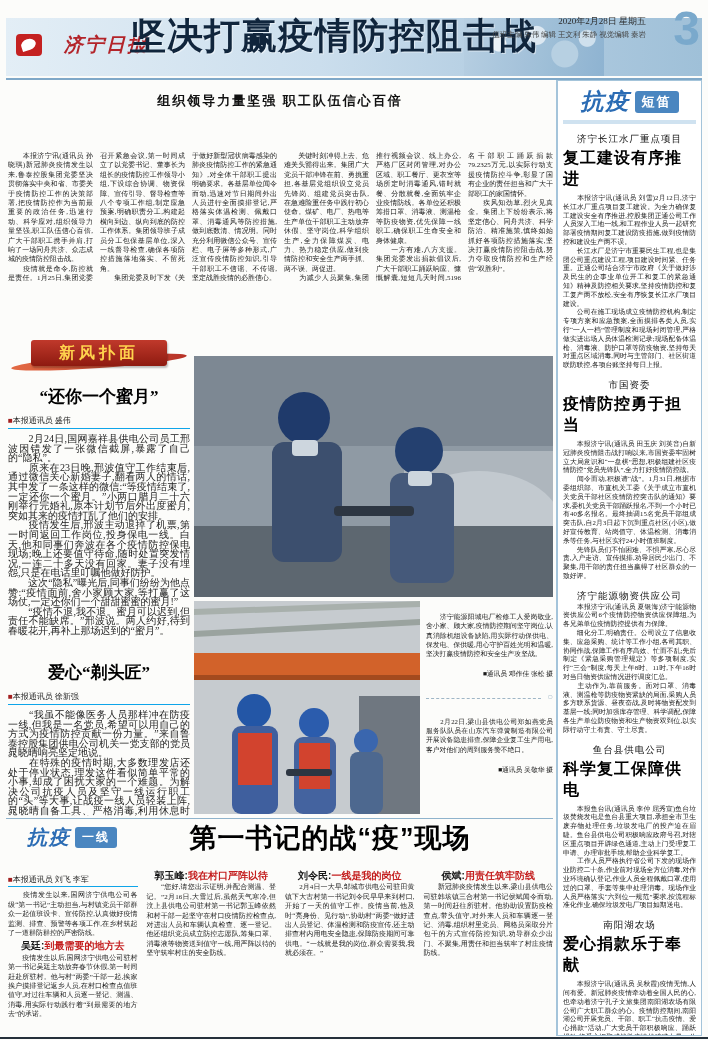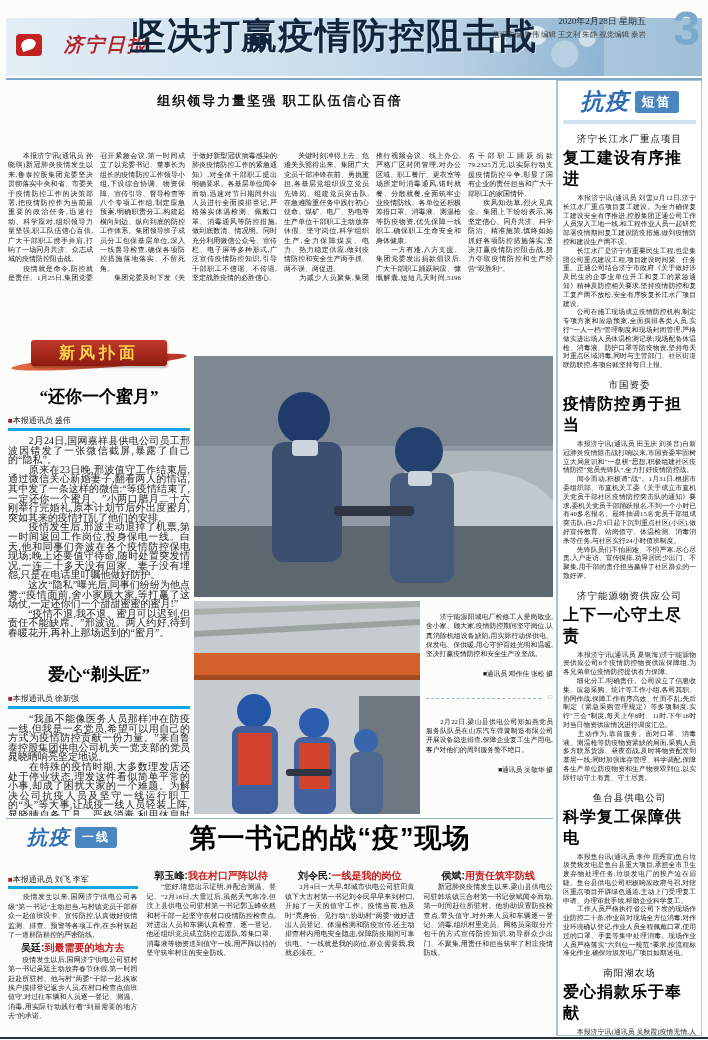--- a/index.html
+++ b/index.html
@@ -51,21 +51,21 @@
   
   .lcol{left:8px;top:340px;width:182px;height:476px;overflow:hidden;}
   .xf-badge{position:relative;width:160px;height:30px;margin:0 auto;}
   .xf-swoosh{position:absolute;left:-8px;top:16px;width:176px;height:12px;border-radius:50%;
     background:linear-gradient(90deg,#e05a30,#b01c10);transform:rotate(-4deg);opacity:.9;}
   .xf-box{position:absolute;left:12px;top:0;width:136px;height:26px;border-radius:3px;
     background:linear-gradient(180deg,#c0392b,#8e1a10);color:#ffd34d;font-weight:900;
     font-size:16px;letter-spacing:4px;text-align:center;line-height:26px;
     font-family:"Liberation Sans",sans-serif;box-shadow:1px 2px 2px rgba(0,0,0,.25);}
   .lart-head{text-align:center;font-size:17px;font-weight:900;color:#000;margin-top:15px;}
-  .byline{margin-top:7px;font-size:8px;color:#222;border-bottom:3px solid #0ea5e9;padding-bottom:2px;}
+  .byline{margin-top:7px;font-size:8px;color:#222;border-bottom:1px solid #0ea5e9;padding-bottom:2px;}
   .sq{color:#a31f1f;}
   .lart-body{margin-top:5px;font-size:10px;line-height:9.6px;text-align:justify;white-space:pre-line;}
   
   .photo{overflow:hidden;background:#8a96a0;}
   .photo-big{left:194px;top:356px;width:359px;height:241px;}
   .photo-2{left:194px;top:601px;width:226px;height:213px;}
   
   .capcol{left:426px;top:603px;width:127px;height:212px;font-size:6.8px;line-height:9.2px;
     text-align:justify;white-space:pre-line;overflow:hidden;}
   .credit{text-align:right;font-size:6.8px;margin:2px 0 4px;}
@@ -196,21 +196,20 @@
     </div>
     <div class="rart">
       <div class="kick">市国资委</div>
       <div class="head">疫情防控勇于担当</div>
       <div class="body">　　本报济宁讯(通讯员 田玉庆 刘英音)自新冠肺炎疫情阻击战打响以来,市国资委牢固树立大局意识和“一盘棋”思想,积极组建社区疫情防控“党员先锋队”,全力打好疫情防控战。
 　　闻令而动,积极请“战”。1月31日,根据市委组织部、市直机关工委《关于成立市直机关党员干部社区疫情防控突击队的通知》要求,委机关党员干部踊跃报名,不到一个小时已有40多名报名。最终抽调15名党员干部组成突击队,自2月3日起下沉到重点社区(小区),做好宣传教育、站岗值守、体温检测、消毒消杀等任务,与社区实行24小时值班制度。
 　　先锋队员们不怕困难、不惧严寒,尽心尽责,入户走访、宣传摸排,劝导居民少出门、不聚集,用干部的责任担当赢得了社区群众的一致好评。</div>
     </div>
     <div class="rart">
       <div class="kick">济宁能源物资供应公司</div>
-      <div class="head">上下一心守土尽责</div>
       <div class="body">　　本报济宁讯(通讯员 夏银海)济宁能源物资供应公司6个疫情防控物资供应保障组,为各兄弟单位疫情防控提供有力保障。
 　　细化分工,明确责任。公司设立了信息收集、应急采购、统计等工作小组,各司其职、协同作战,保障工作有序高效、忙而不乱;先后制定《紧急采购管理规定》等多项制度,实行“三会”制度,每天上午8时、11时,下午16时对当日物资供应情况进行调度汇总。
 　　主动作为,靠前服务。面对口罩、消毒液、测温枪等防疫物资紧缺的局面,采购人员多方联系货源、昼夜奋战,及时将物资配发到基层一线;同时加强库存管理、科学调配,保障各生产单位防疫物资和生产物资双到位,以实际行动守土有责、守土尽责。</div>
     </div>
     <div class="rart">
       <div class="kick">鱼台县供电公司</div>
       <div class="head">科学复工保障供电</div>
       <div class="body">　　本报鱼台讯(通讯员 李仲 屈秀宣)鱼台垃圾焚烧发电是鱼台县重大项目,承担全市卫生废弃物处理任务,垃圾发电厂的投产迫在眉睫。鱼台县供电公司积极响应政府号召,对辖区重点项目开辟绿色通道,主动上门受理复工申请、办理审批手续,帮助企业科学复工。
 　　工作人员严格执行省公司下发的现场作业防控二十条,作业前对现场全方位消毒,对作业环境确认登记,作业人员全程佩戴口罩,使用过的口罩、手套等集中处理消毒。现场作业人员严格落实“六到位一规范”要求,按流程标准化作业,确保垃圾发电厂项目如期送电。</div>
     </div>

